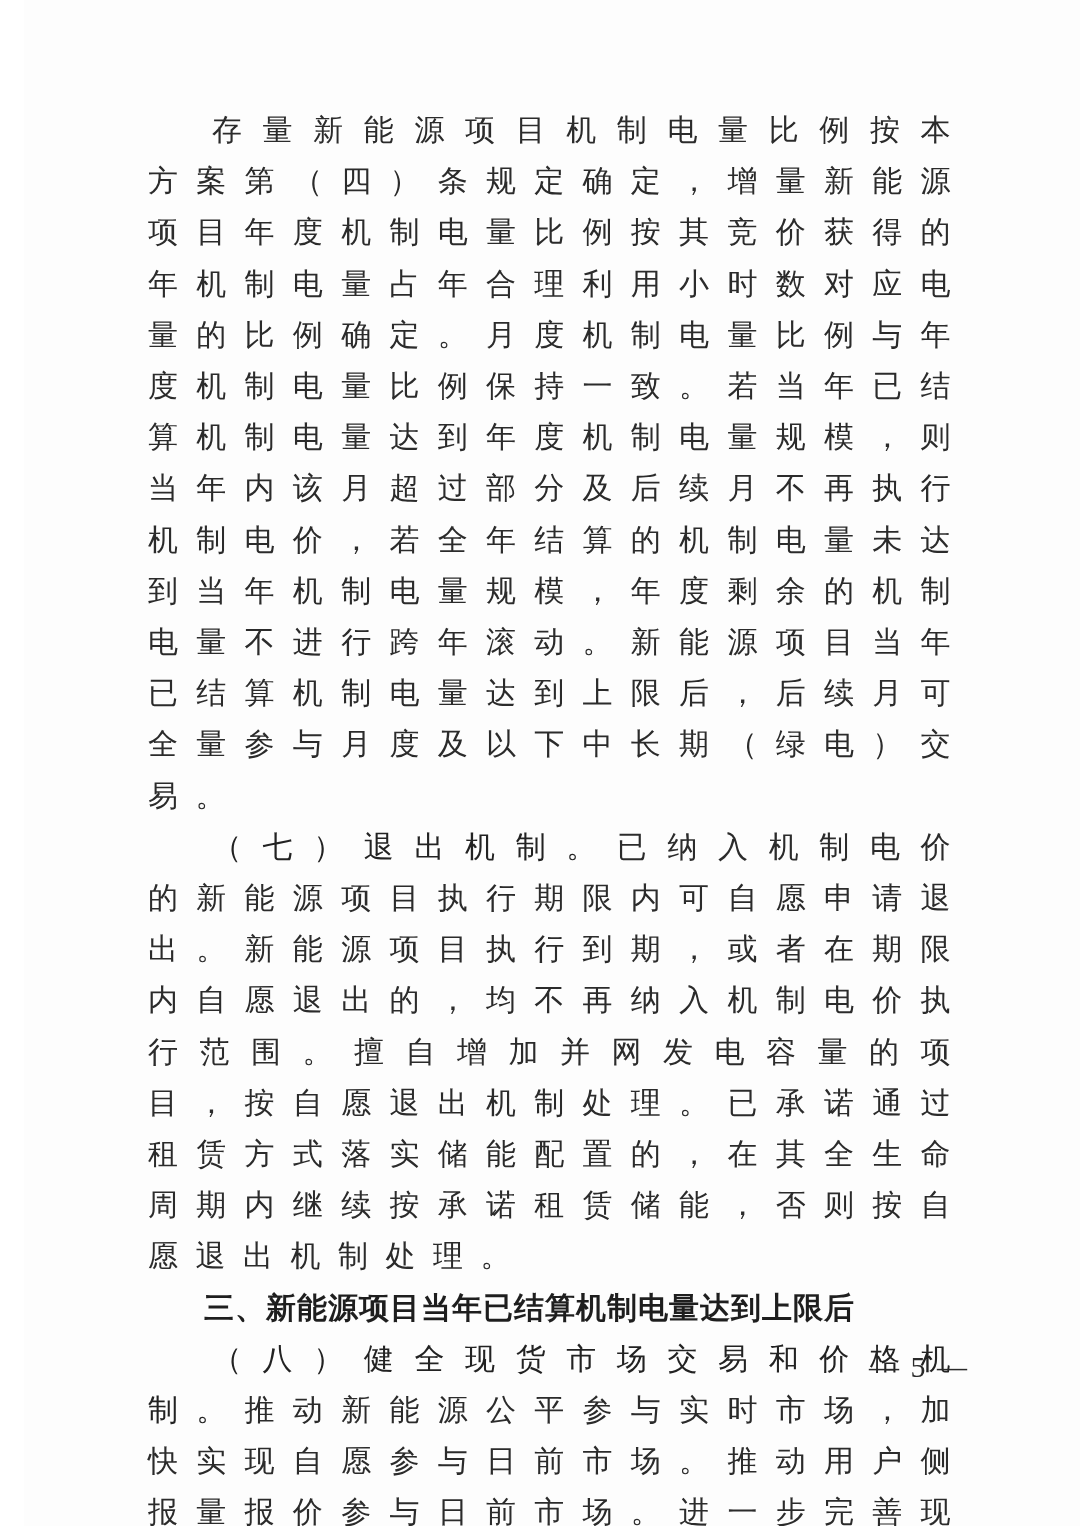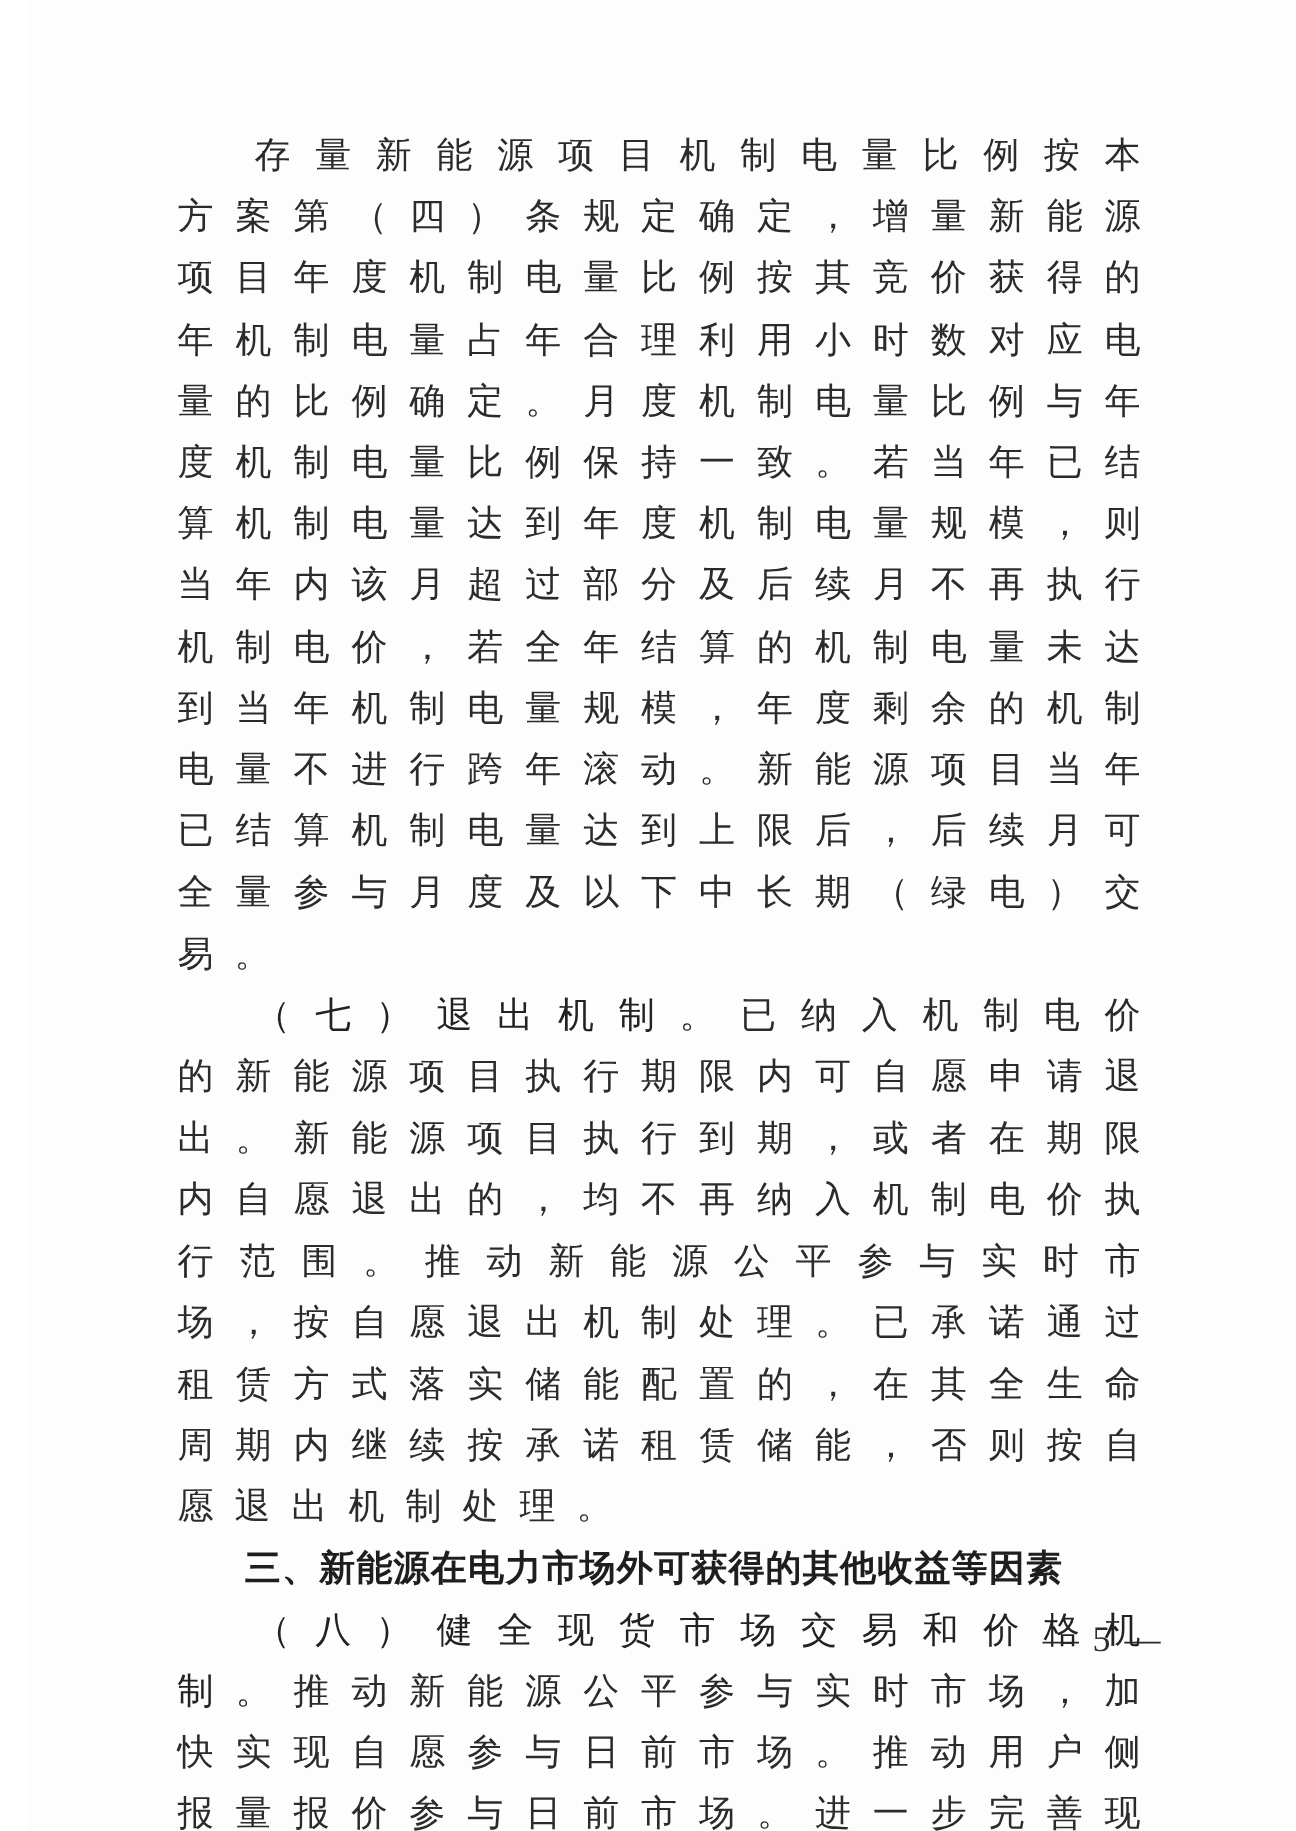--- a/index.html
+++ b/index.html
@@ -65,22 +65,22 @@
   }
 </style>
 </head>
 <body>
 
 <div class="page">
   <div class="content">
 
     <p class="para"><span class="lead"></span><span>存量新能源项目机制电量比例按本方案第（四）条规定确定，增量新能源项目年度机制电量比例按其竞价获得的年机制电量占年合理利用小时数对应电量的比例确定。月度机制电量比例与年度机制电量比例保持一致。若当年已结算机制电量达到年度机制电量规模，则当年内该月超过部分及后续月不再执行机制电价，若全年结算的机制电量未达到当年机制电量规模，年度剩余的机制电量不进行跨年滚动。新能源项目当年已结算机制电量达到上限后，后续月可全量参与月度及以下中长期（绿电）交易。</span></p>
 
-    <p class="para"><span class="lead">（七）退出机制。</span><span>已纳入机制电价的新能源项目执行期限内可自愿申请退出。新能源项目执行到期，或者在期限内自愿退出的，均不再纳入机制电价执行范围。推动新能源公平参与实时市场，按自愿退出机制处理。已承诺通过租赁方式落实储能配置的，在其全生命周期内继续按承诺租赁储能，否则按自愿退出机制处理。</span></p>
+    <p class="para"><span class="lead">（七）退出机制。</span><span>已纳入机制电价的新能源项目执行期限内可自愿申请退出。新能源项目执行到期，或者在期限内自愿退出的，均不再纳入机制电价执行范围。擅自增加并网发电容量的项目，按自愿退出机制处理。已承诺通过租赁方式落实储能配置的，在其全生命周期内继续按承诺租赁储能，否则按自愿退出机制处理。</span></p>
 
-    <h2 class="section-heading">三、新能源在电力市场外可获得的其他收益等因素</h2>
+    <h2 class="section-heading">三、新能源项目当年已结算机制电量达到上限后</h2>
 
     <p class="para"><span class="lead">（八）健全现货市场交易和价格机制。</span><span>推动新能源公平参与实时市场，加快实现自愿参与日前市场。推动用户侧报量报价参与日前市场。进一步完善现货市场运行和结算规则，统筹考虑我省工商业用户尖峰电价水平、新能源在电力市场外可获得的其他收益等因素，适当放宽现货市场申报价格上下限。</span></p>
 
   </div>
 
   <div class="page-number">— 5 —</div>
 </div>
 
 </body></html>

